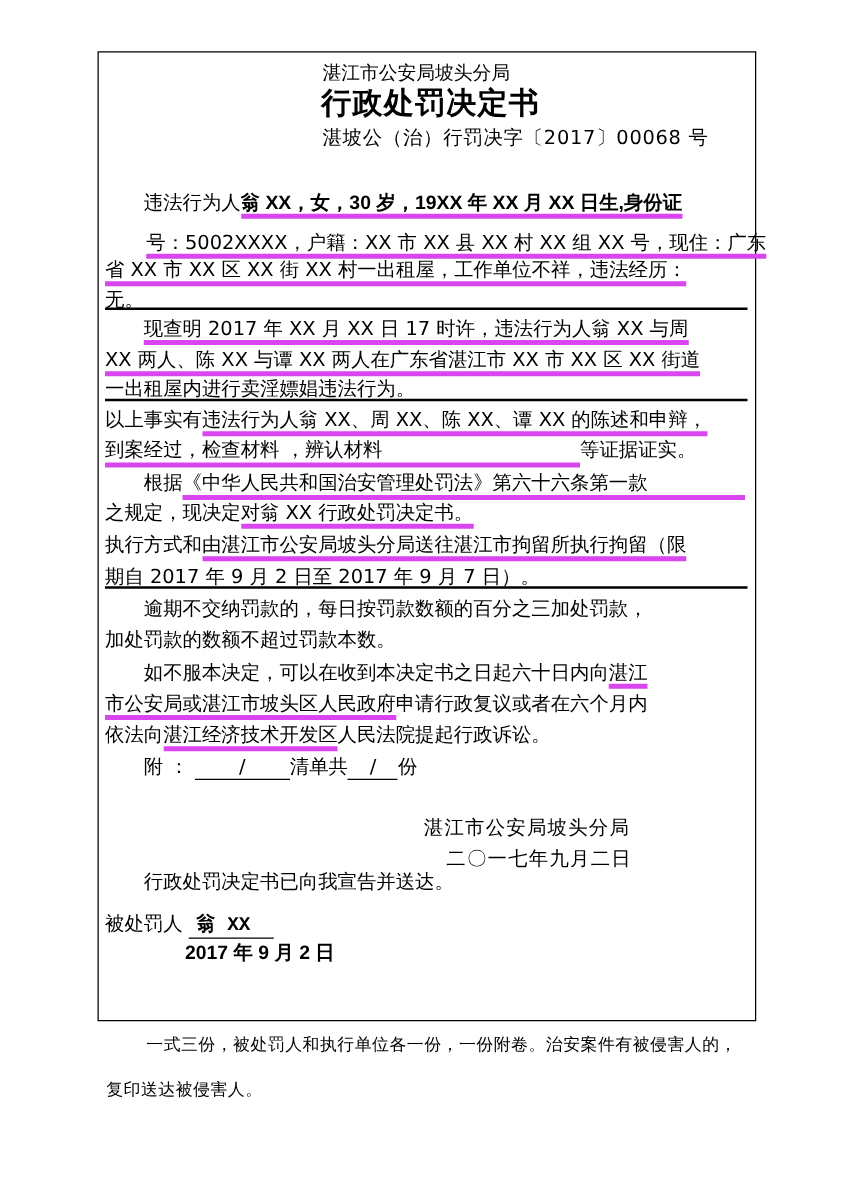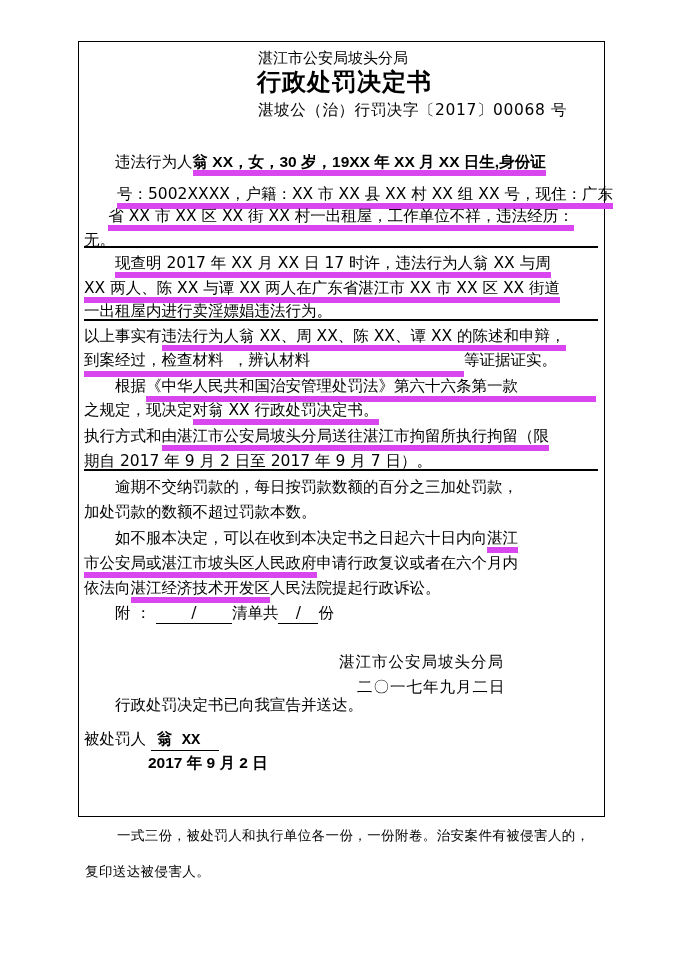--- a/index.html
+++ b/index.html
@@ -5,21 +5,21 @@
   html, body { margin: 0; padding: 0; background: #ffffff; }
   body { width: 679px; height: 959px; position: relative; overflow: hidden;
          font-family: "DejaVu Sans", "Liberation Sans", sans-serif; color: #000; }
   .box { position: absolute; left: 78px; top: 41px; width: 527px; height: 776px;
          border: 1.5px solid #000; box-sizing: border-box; }
   .abs { position: absolute; white-space: nowrap; }
   .agency { left: 258px; top: 49px; font-size: 15px; letter-spacing: 0px; }
   .title { left: 257px; top: 66px; font-size: 24px; font-weight: bold; font-family: "DejaVu Serif", serif; letter-spacing: 1px; }
   .docno { left: 258px; top: 100px; font-size: 15.5px; letter-spacing: 0.6px; }
   .line { position: absolute; left: 84px; width: 514px; font-size: 15.5px; line-height: 20px; height: 24px; white-space: nowrap; }
-  .line .u { border-bottom: 6px solid #d946ef; padding-bottom: 0px; }
+  .line .u { border-bottom: 4px solid #d946ef; padding-bottom: 0px; }
   .rule { position: absolute; height: 0; border-top: 2px solid #000; }
   .b { font-weight: bold; font-family: "Liberation Sans", sans-serif; }
   .ind { padding-left: 31px; }
   .sig { font-size: 15.5px; letter-spacing: 1px; }
   .footer { position: absolute; font-size: 13.5px; left: 85px; letter-spacing: 0.4px; }
   .blank { display: inline-block; border-bottom: 1.5px solid #000; text-align: center; }
 </style>
 </head>
 <body>
 
@@ -28,21 +28,21 @@
 <div class="abs agency">湛江市公安局坡头分局</div>
 <div class="abs title">行政处罚决定书</div>
 <div class="abs docno">湛坡公（治）行罚决字〔2017〕00068 号</div>
 
 <div class="line ind" style="top:152px;">
   <span>违法行为人</span><span class="u b">翁 XX，女，30 岁，19XX 年 XX 月 XX 日生,身份证</span>
 </div>
 <div class="line" style="top:184px;margin-left:33px;">
   <span class="u">号：5002XXXX，户籍：XX 市 XX 县 XX 村 XX 组 XX 号，现住：广东</span>
 </div>
-<div class="line" style="top:206px;text-align:center;">
+<div class="line" style="top:206px;">
   <span class="u">省 XX 市 XX 区 XX 街 XX 村一出租屋，工作单位不祥，违法经历：</span>
 </div>
 <div class="line" style="top:230px;">
   <span>无。</span>
 </div>
 <div class="rule" style="left:84px; width:514px; top:246px;"></div>
 
 <div class="line ind" style="top:253px;">
   <span class="u">现查明 2017 年 XX 月 XX 日 17 时许，违法行为人翁 XX 与周</span>
 </div>
@@ -51,21 +51,21 @@
 </div>
 <div class="line" style="top:302px;font-family:Liberation Mono, monospace;">
   <span>一出租屋内进行卖淫嫖娼违法行为。</span>
 </div>
 <div class="rule" style="left:84px; width:514px; top:319px;"></div>
 
 <div class="line" style="top:326px;">
   <span>以上事实有</span><span class="u">违法行为人翁 XX、周 XX、陈 XX、谭 XX 的陈述和申辩，</span>
 </div>
 <div class="line" style="top:350px;">
-  <span class="u" style="display:inline-block;width:380px;font-family:Liberation Mono, monospace;">到案经过，检查材料 ，辨认材料</span><span>等证据证实。</span>
+  <span class="u" style="display:inline-block;width:380px;">到案经过，检查材料 ，辨认材料</span><span>等证据证实。</span>
 </div>
 
 <div class="line ind" style="top:376px;">
   <span>根据</span><span class="u" style="display:inline-block;width:450px;">《中华人民共和国治安管理处罚法》第六十六条第一款</span>
 </div>
 <div class="line" style="top:400px;">
   <span>之规定，现决定</span><span class="u">对翁 XX 行政处罚决定书。</span>
 </div>
 <div class="line" style="top:426px;">
   <span>执行方式和</span><span class="u">由湛江市公安局坡头分局送往湛江市拘留所执行拘留（限</span>

